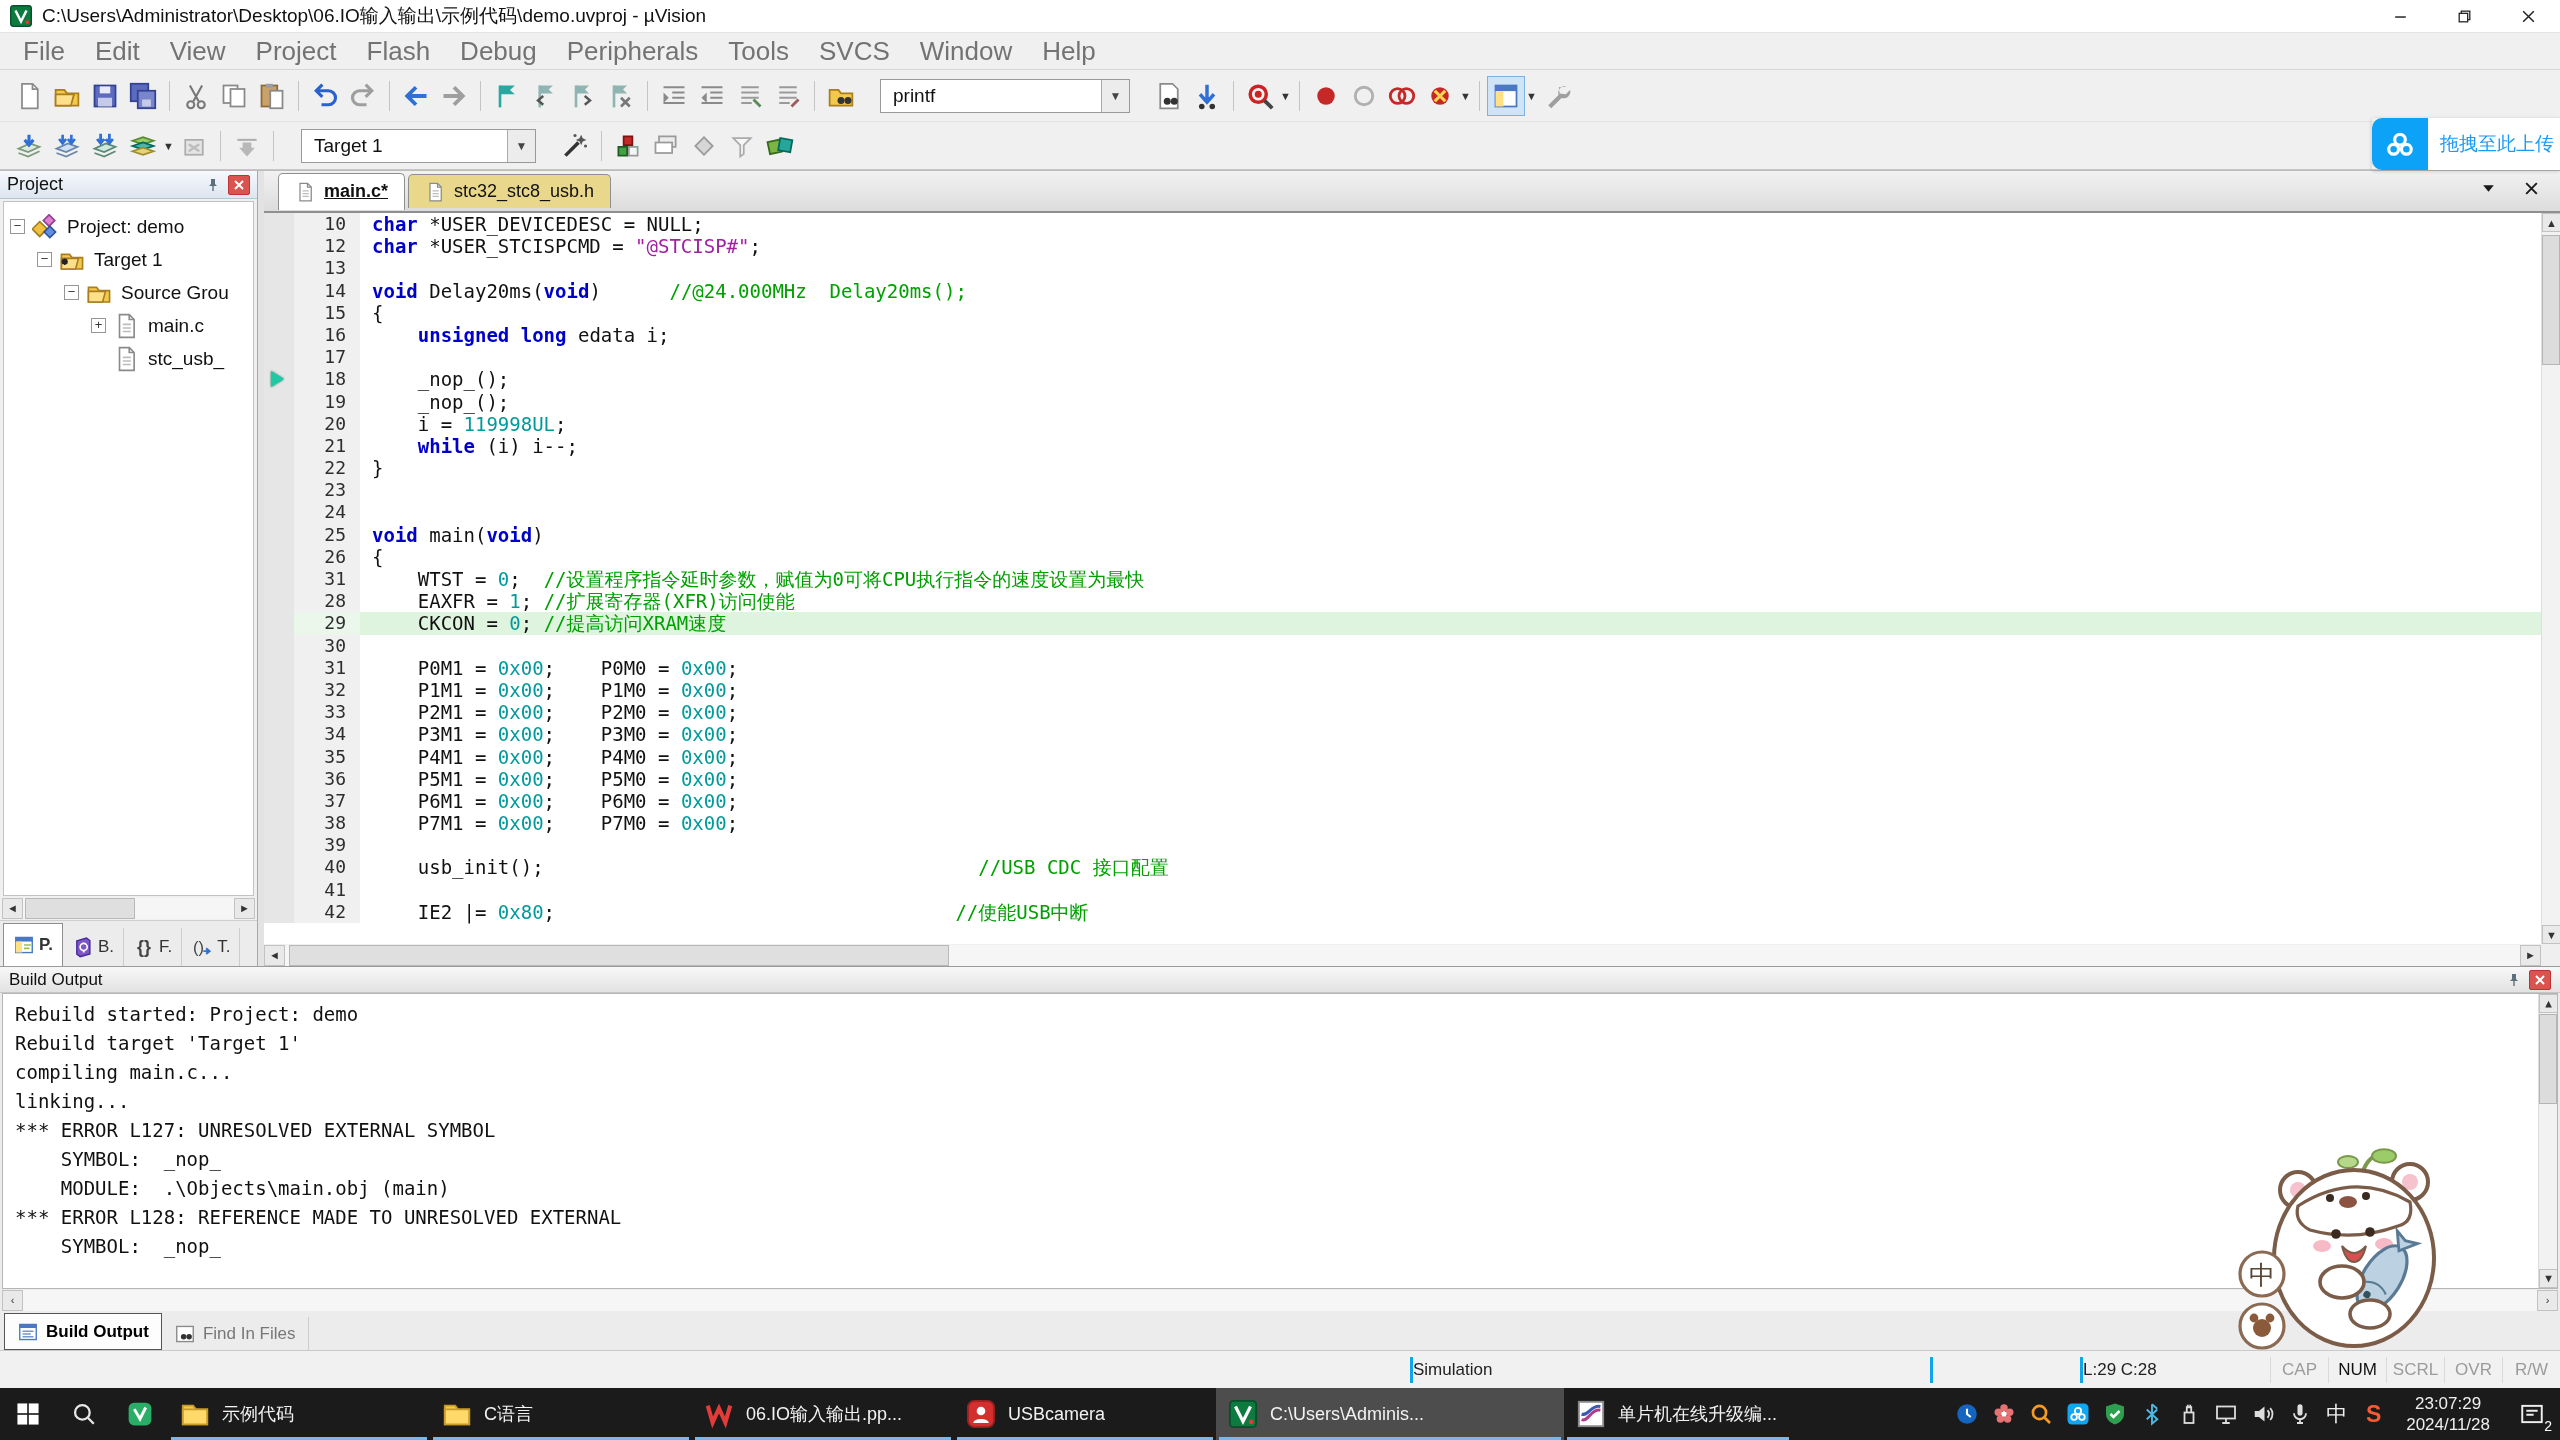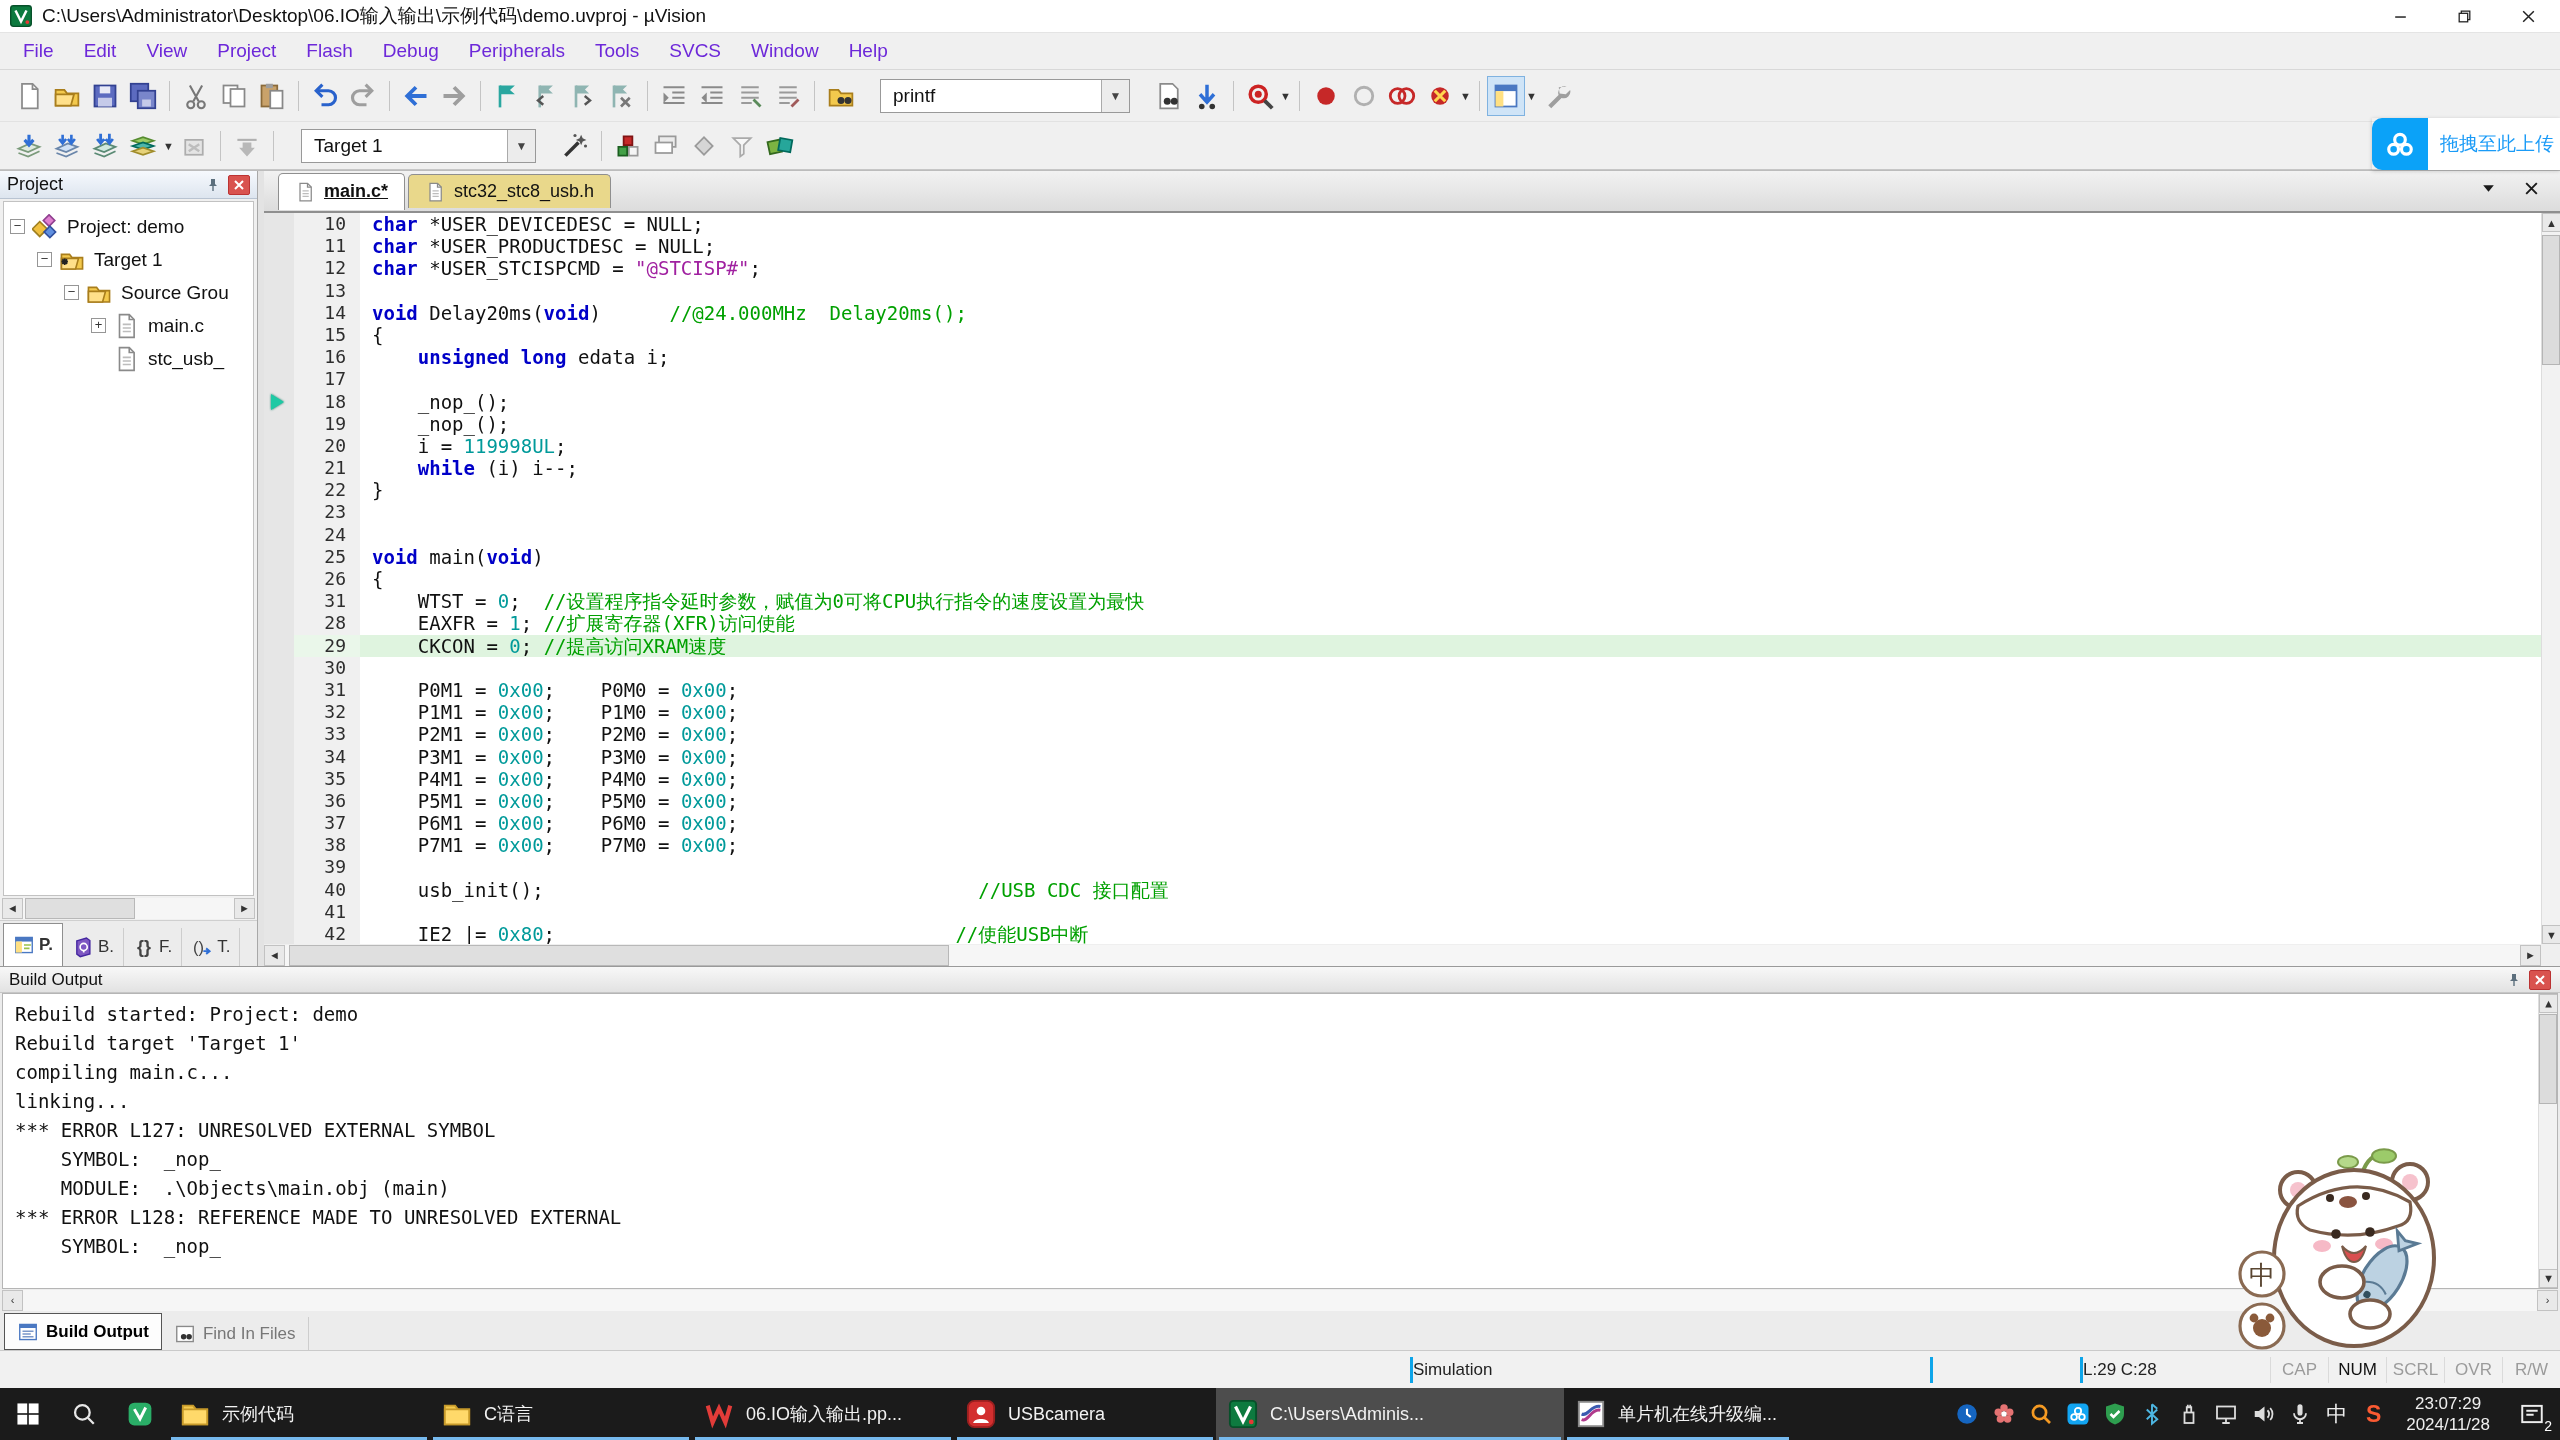--- a/index.html
+++ b/index.html
@@ -10,21 +10,21 @@
 
 .titlebar{height:32px;background:#ffffff;display:flex;align-items:center;padding-left:10px;flex:none}
 .titlebar .app-icon{width:22px;height:22px;flex:none}
 .titlebar .title{font-size:19px;margin-left:10px;white-space:nowrap}
 .win-controls{margin-left:auto;display:flex;height:100%}
 .win-btn{width:64px;height:100%;display:flex;align-items:center;justify-content:center;color:#222}
 .win-btn svg{width:17px;height:17px}
 
 
 .menubar{height:38px;background:#f0f0f0;display:flex;align-items:center;padding-left:8px;border-top:1px solid #e4e4e4;border-bottom:1px solid #d8d8d8;flex:none}
-.menu-item{padding:16px 15px;font-size:19px;height:100%;display:flex;align-items:center;color:#6d28d9}
+.menu-item{padding:16px 15px;font-size:26px;height:100%;display:flex;align-items:center;color:#737373}
 
 
 .toolbar{background:#f0f0f0;display:flex;align-items:center;padding-left:10px;flex:none}
 #toolbar1{height:52px;border-bottom:1px solid #e2e2e2}
 #toolbar2{height:48px;border-bottom:1px solid #c6c6c6}
 .tb-btn{width:38px;height:40px;display:flex;align-items:center;justify-content:center;flex:none}
 .tb-btn svg{width:28px;height:28px}
 .tb-dd{width:13px;height:40px;display:flex;align-items:center;justify-content:center;color:#333;font-size:11px;flex:none}
 .tb-sep{width:1px;height:30px;background:#c4c4c4;margin:0 7px;flex:none}
 .combo{height:34px;background:#fff;border:1px solid #999;display:flex;align-items:center;flex:none;margin:0 20px}
@@ -599,21 +599,20 @@
           <span><svg viewBox="0 0 16 16">
                 <path d="M3 5l5 6 5-6z" fill="#1a1a1a"></path>
               </svg></span>
           <span><svg viewBox="0 0 16 16">
                 <path d="M3 3l10 10M13 3L3 13" stroke="#1a1a1a" stroke-width="1.8"></path>
               </svg></span>
         </span>
       </div>
       <div class="code-area" id="code-area">
         <div class="code-row"><span class="c-margin"></span><span class="c-gutter">10</span><span class="c-text"><span class="kw">char</span><span> *USER_DEVICEDESC = NULL;</span></span></div>
-          <div class="code-row"><span class="c-margin"></span><span class="c-gutter">11</span><span class="c-text"><span class="kw">char</span><span> *USER_PRODUCTDESC = NULL;</span></span></div>
           <div class="code-row"><span class="c-margin"></span><span class="c-gutter">12</span><span class="c-text"><span class="kw">char</span><span> *USER_STCISPCMD = </span><span class="str">"@STCISP#"</span><span>;</span></span></div>
           <div class="code-row"><span class="c-margin"></span><span class="c-gutter">13</span><span class="c-text"></span></div>
           <div class="code-row"><span class="c-margin"></span><span class="c-gutter">14</span><span class="c-text"><span class="kw">void</span><span> Delay20ms(</span><span class="kw">void</span><span>)      </span><span class="cm">//@24.000MHz  Delay20ms();</span></span></div>
           <div class="code-row"><span class="c-margin"></span><span class="c-gutter">15</span><span class="c-text"><span>{</span></span></div>
           <div class="code-row"><span class="c-margin"></span><span class="c-gutter">16</span><span class="c-text"><span>    </span><span class="kw">unsigned</span><span> </span><span class="kw">long</span><span> edata i;</span></span></div>
           <div class="code-row"><span class="c-margin"></span><span class="c-gutter">17</span><span class="c-text"></span></div>
           <div class="code-row"><span class="c-margin"><span class="run-arrow"></span></span><span class="c-gutter">18</span><span class="c-text"><span>    _nop_();</span></span></div>
           <div class="code-row"><span class="c-margin"></span><span class="c-gutter">19</span><span class="c-text"><span>    _nop_();</span></span></div>
           <div class="code-row"><span class="c-margin"></span><span class="c-gutter">20</span><span class="c-text"><span>    i = </span><span class="num">119998UL</span><span>;</span></span></div>
           <div class="code-row"><span class="c-margin"></span><span class="c-gutter">21</span><span class="c-text"><span>    </span><span class="kw">while</span><span> (i) i--;</span></span></div>

